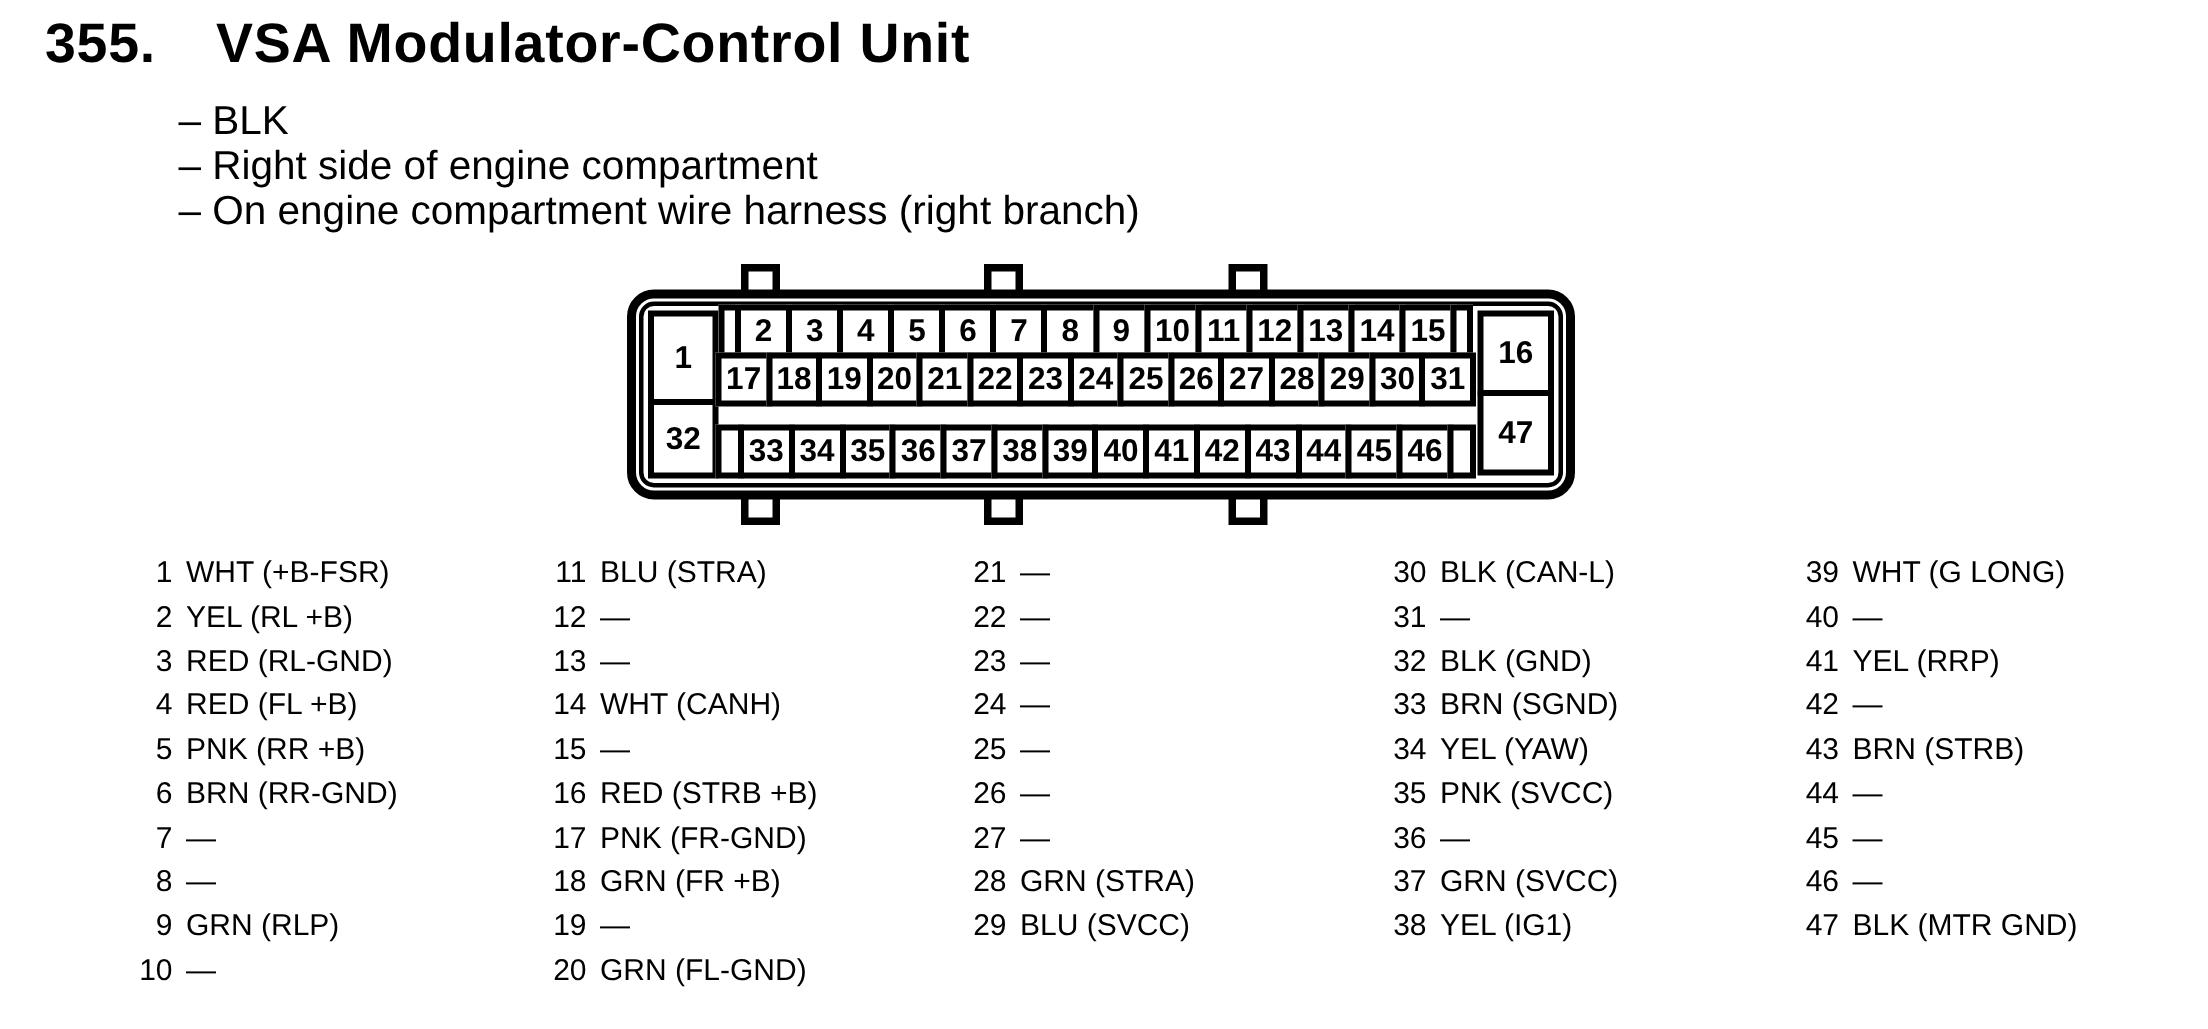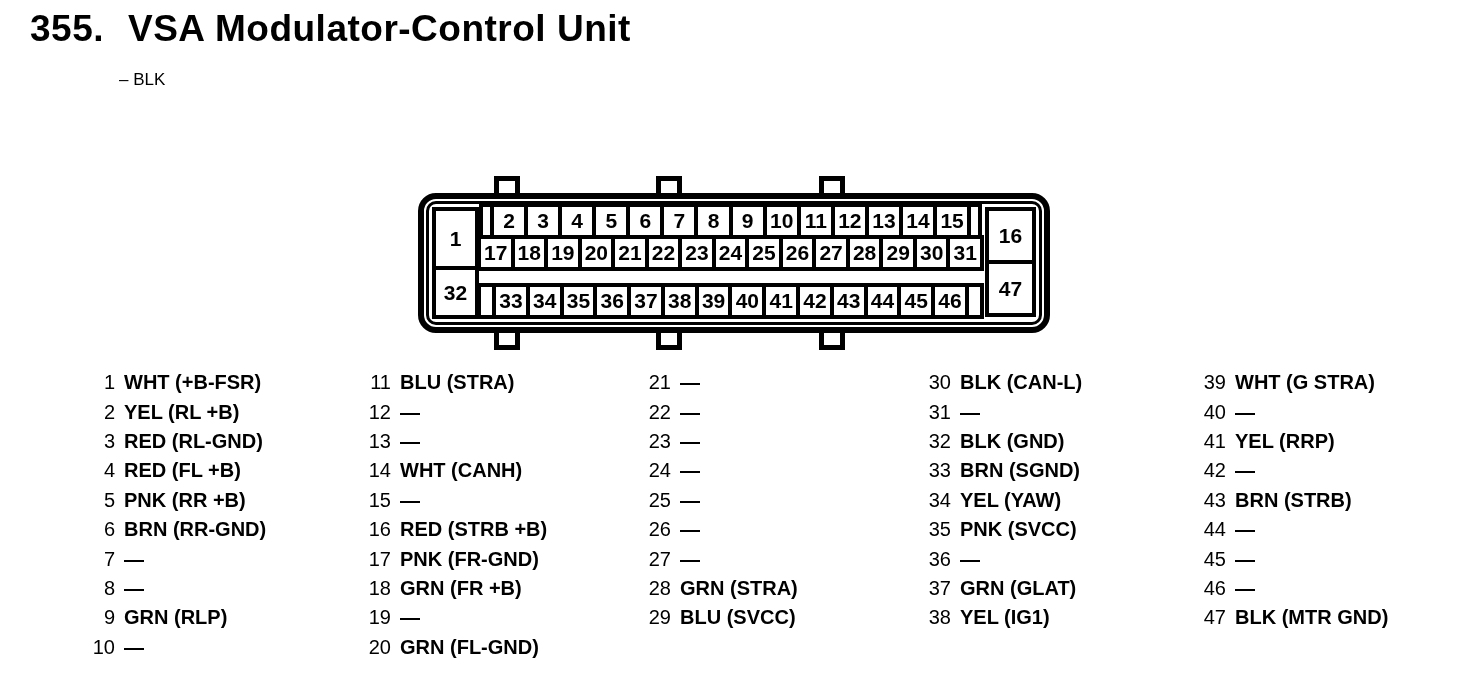--- a/index.html
+++ b/index.html
@@ -7,24 +7,24 @@
     width:1472px; height:686px; position:relative; overflow:hidden;
     background:#ffffff; color:#000000;
     font-family:"Liberation Sans", sans-serif;
   }
   
   .title {
     position:absolute; left:30px; top:8px;
     font-size:37px; font-weight:bold; white-space:nowrap;
     letter-spacing:0.5px;
   }
-  .title .num { display:inline-block; margin-right:24px; }
+  .title .num { display:inline-block; margin-right:40px; }
   .notes {
     position:absolute; left:119px; top:65px;
-    font-size:17px; line-height:30px;
+    font-size:27px; line-height:30px;
   }
   .note-line { white-space:nowrap; }
   
   .connector { position:absolute; left:418px; top:176px; width:632px; height:176px; }
   .tab {
     position:absolute; width:16px; height:20px;
     border:5px solid #000; background:#fff; z-index:0;
   }
   .tab.t1 { left:76px; }  .tab.t2 { left:238px; }  .tab.t3 { left:401px; }
   .tab.top { top:0; }
@@ -68,31 +68,33 @@
   .col-1 { left:85px; }
   .col-2 { left:361px; }
   .col-3 { left:641px; }
   .col-4 { left:921px; }
   .col-5 { left:1196px; }
   .pin-row {
     height:29.4px; display:flex; align-items:center;
     font-size:20px; white-space:nowrap;
   }
   .pin-num { flex:0 0 30px; width:30px; text-align:right; }
-  .pin-label { margin-left:9px;font-weight:bold; }
+  .pin-label { margin-left:9px; }
 </style>
 </head>
 <body>
 
 <div class="title">
   <span class="num">355.</span><span>VSA Modulator-Control Unit</span>
 </div>
 
 <div class="notes">
   <div class="note-line">– BLK</div>
+  <div class="note-line">– Right side of engine compartment</div>
+  <div class="note-line">– On engine compartment wire harness (right branch)</div>
 </div>
 
 <div class="connector">
   <div class="tab top t1"></div>
   <div class="tab top t2"></div>
   <div class="tab top t3"></div>
   <div class="tab bottom t1"></div>
   <div class="tab bottom t2"></div>
   <div class="tab bottom t3"></div>
 
@@ -284,31 +286,31 @@
     <div class="pin-row">
       <span class="pin-num">35</span>
       <span class="pin-label">PNK (SVCC)</span>
     </div>
     <div class="pin-row">
       <span class="pin-num">36</span>
       <span class="pin-label">—</span>
     </div>
     <div class="pin-row">
       <span class="pin-num">37</span>
-      <span class="pin-label">GRN (GLAT)</span>
+      <span class="pin-label">GRN (SVCC)</span>
     </div>
     <div class="pin-row">
       <span class="pin-num">38</span>
       <span class="pin-label">YEL (IG1)</span>
     </div>
   </div>
 <div class="pin-col col-5">
     <div class="pin-row">
       <span class="pin-num">39</span>
-      <span class="pin-label">WHT (G STRA)</span>
+      <span class="pin-label">WHT (G LONG)</span>
     </div>
     <div class="pin-row">
       <span class="pin-num">40</span>
       <span class="pin-label">—</span>
     </div>
     <div class="pin-row">
       <span class="pin-num">41</span>
       <span class="pin-label">YEL (RRP)</span>
     </div>
     <div class="pin-row">

